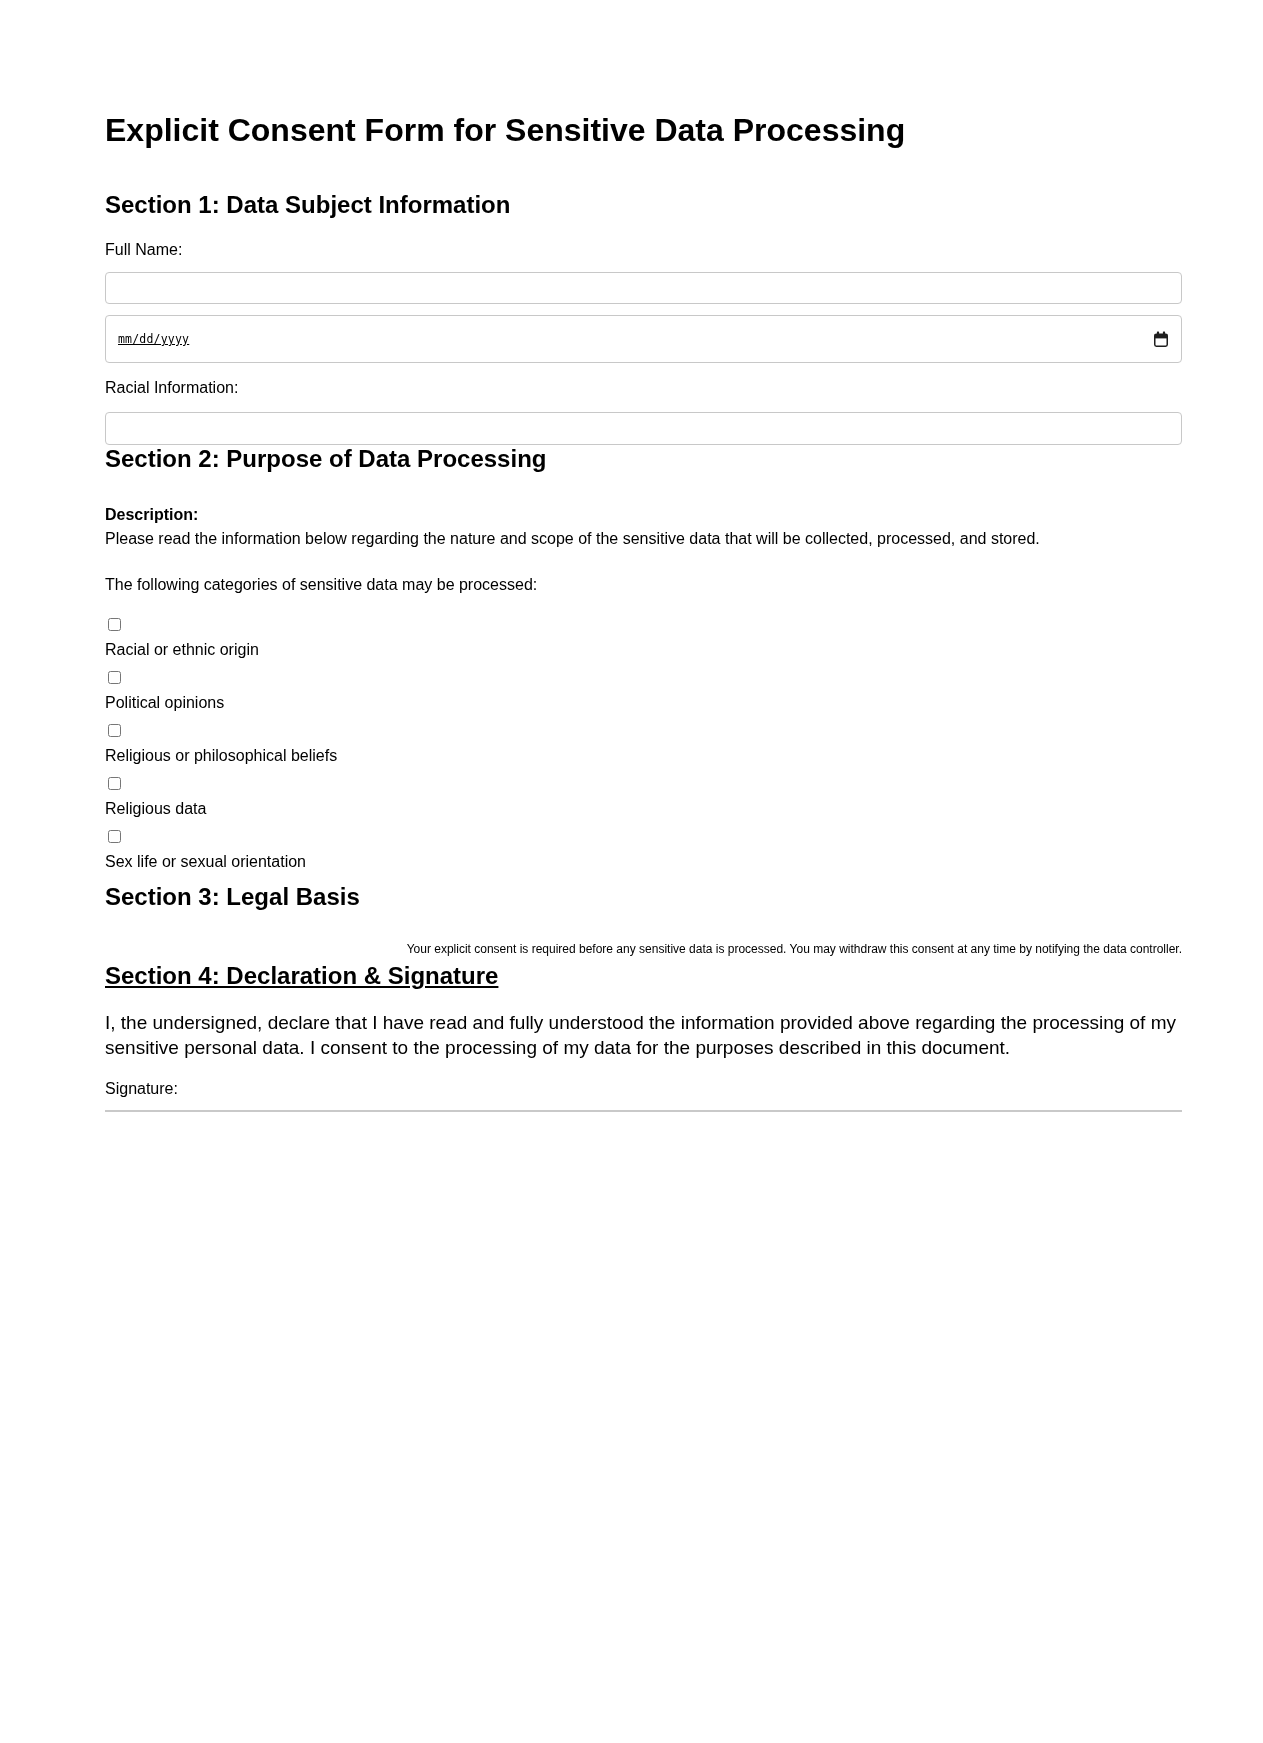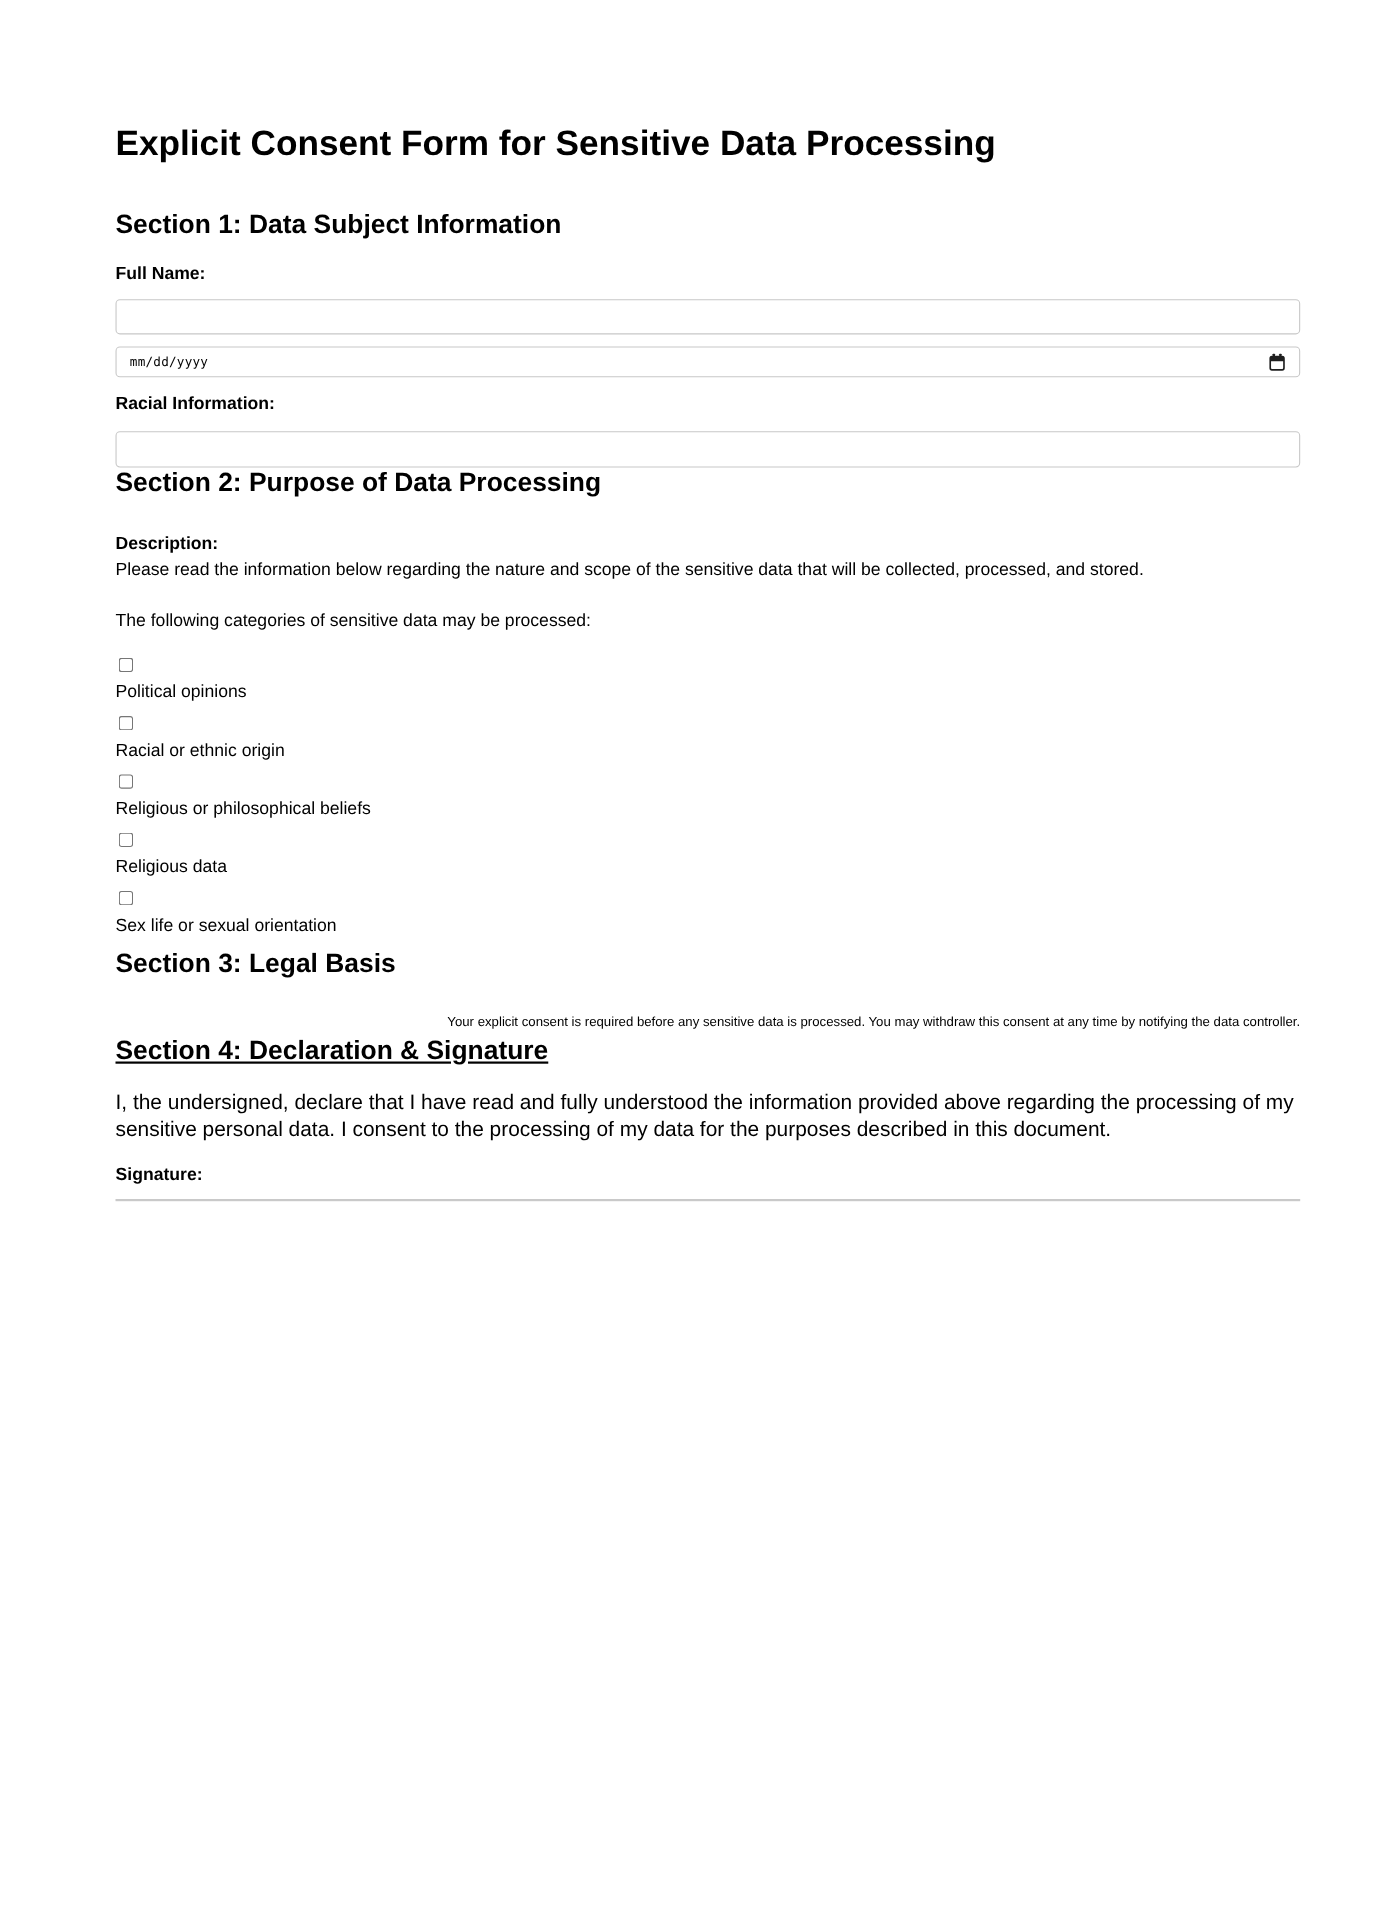--- a/index.html
+++ b/index.html
@@ -27,41 +27,41 @@
   h2.section-heading {
     font-size: 24px;
     line-height: 28px;
     font-weight: 700;
     margin: 0;
   }
   .field-label {
     display: block;
     font-size: 16px;
     line-height: 20px;
-    font-weight: bold;
   }
   .lbl-full-name    { margin-top: 21px; }
   .lbl-dob          { margin-top: 18px; }
   .lbl-contact      { margin-top: 15px; }
   .text-input {
     display: block;
     width: 100%;
     height: 32px;
     margin-top: 12px;
     padding: 0 9px;
     border: 1px solid #c8c8c8;
     border-radius: 4px;
     background: #ffffff;
     font-size: 14px;
     color: #000000;
     outline: none;
   }
   .input-dob-row {
     margin-top: 11px;
-    height: 28px;
+    height: 48px;
+    text-decoration: underline;
   }
   .input-contact { margin-top: 14px; height: 33px; }
   .date-input {
     display: flex;
     align-items: center;
     justify-content: space-between;
     width: 100%;
     padding: 0 12px;
     border: 1px solid #c8c8c8;
     border-radius: 4px;
@@ -159,25 +159,25 @@
 
   <p class="description-para"><span class="bold-label">Description:</span><br>
     <span>Please read the information below regarding the nature and scope of the sensitive data that will be collected, processed, and stored.</span>
   </p>
 
   <p class="intro-para">The following categories of sensitive data may be processed:</p>
 
   <div class="checkbox-group">
     <div class="checkbox-item">
       <input type="checkbox" style="">
+      <span class="cb-label">Racial or ethnic origin</span>
+    </div>
+    <div class="checkbox-item">
+      <input type="checkbox" style="">
       <span class="cb-label">Political opinions</span>
-    </div>
-    <div class="checkbox-item">
-      <input type="checkbox" style="">
-      <span class="cb-label">Racial or ethnic origin</span>
     </div>
     <div class="checkbox-item">
       <input type="checkbox" style="">
       <span class="cb-label">Religious or philosophical beliefs</span>
     </div>
     <div class="checkbox-item">
       <input type="checkbox" style="">
       <span class="cb-label">Religious data</span>
     </div>
     <div class="checkbox-item">

